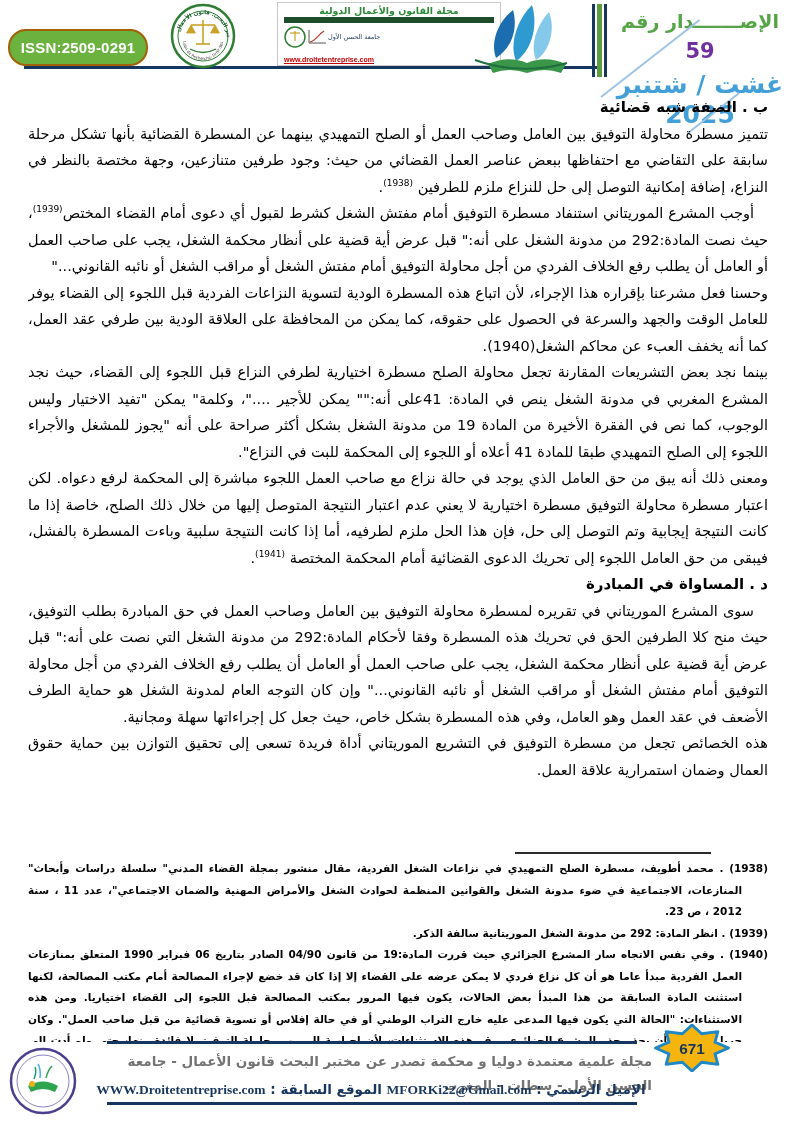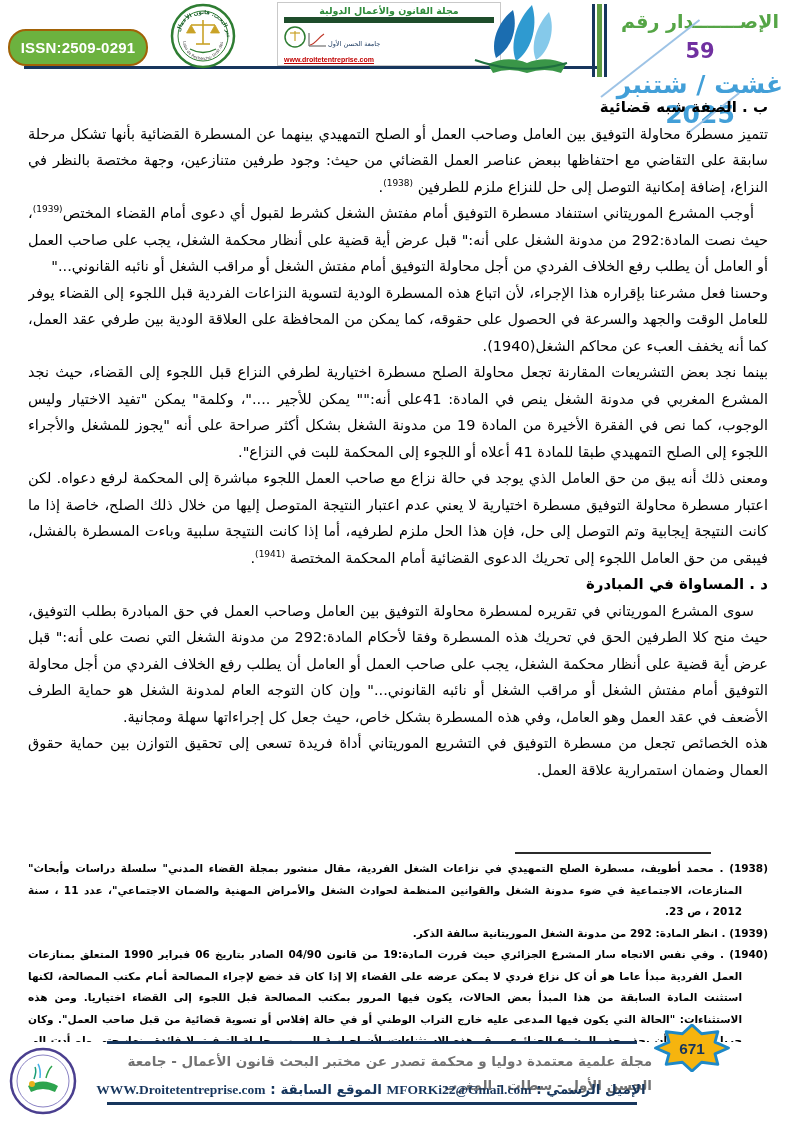--- a/index.html
+++ b/index.html
@@ -10,21 +10,21 @@
   .issn-pill{position:absolute;left:8px;top:29px;width:136px;height:33px;border-radius:18px;
     background:#6cb23f;border:2px solid #a16207;color:#fff;font:bold 15px "Liberation Sans",sans-serif;
     display:flex;align-items:center;justify-content:center;letter-spacing:.2px;}
   .header-rule{position:absolute;left:24px;top:66px;width:576px;height:3px;background:#17365d;}
   .lab-seal{position:absolute;left:170px;top:3px;width:66px;height:66px;}
   .journal-box{position:absolute;left:277px;top:2px;width:224px;height:64px;background:#fff;
     border:1px solid #c9c9c9;box-sizing:border-box;}
   .journal-title{direction:rtl;text-align:center;color:#2e8b3a;font-size:9.5px;font-weight:bold;
     padding-top:2px;line-height:11px;}
   .journal-band{height:6px;background:#1e4d2b;margin:1px 6px 0 6px;}
-  .journal-row{display:flex;align-items:flex-end;gap:0;padding:3px 6px 0 6px;}
+  .journal-row{display:flex;align-items:center;gap:0;padding:3px 6px 0 6px;}
   .uni-text{direction:rtl;color:#17365d;font-size:6.5px;line-height:8px;}
   .journal-site{position:absolute;left:6px;bottom:2px;color:#c00000;font:bold 7px "Liberation Sans",sans-serif;
     text-decoration:underline;}
   .bird-logo{position:absolute;left:420px;top:2px;width:150px;height:75px;}
   .issue-bars{position:absolute;left:592px;top:4px;height:73px;display:flex;gap:2px;}
   .issue-bars .b1,.issue-bars .b3{width:3px;background:#17365d;}
   .issue-bars .b2{width:5px;background:#5d9b41;}
   .issue-block{position:absolute;left:610px;top:6px;width:180px;direction:rtl;text-align:center;}
   .issue-line1{font-weight:bold;font-size:19px;color:#55a546;line-height:30px;}
   .issue-line1 .num{color:#7030a0;font-size:21px;}

